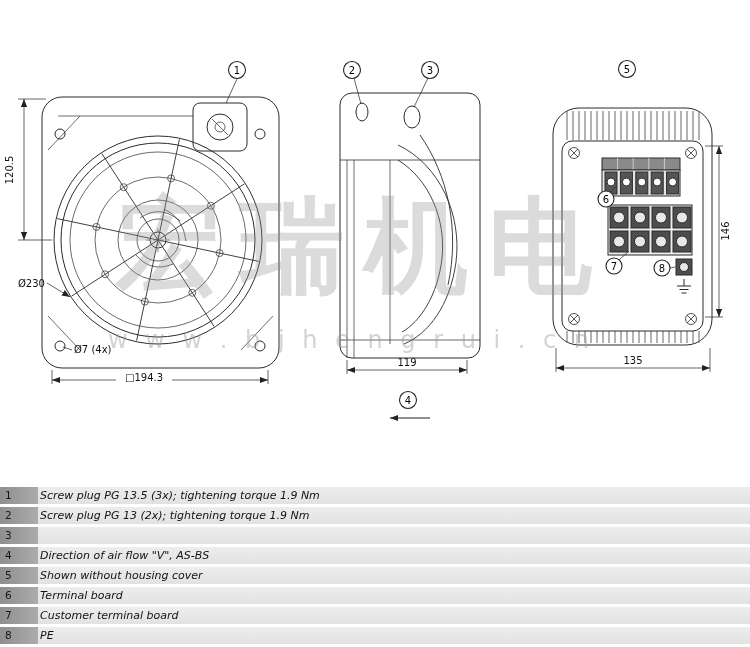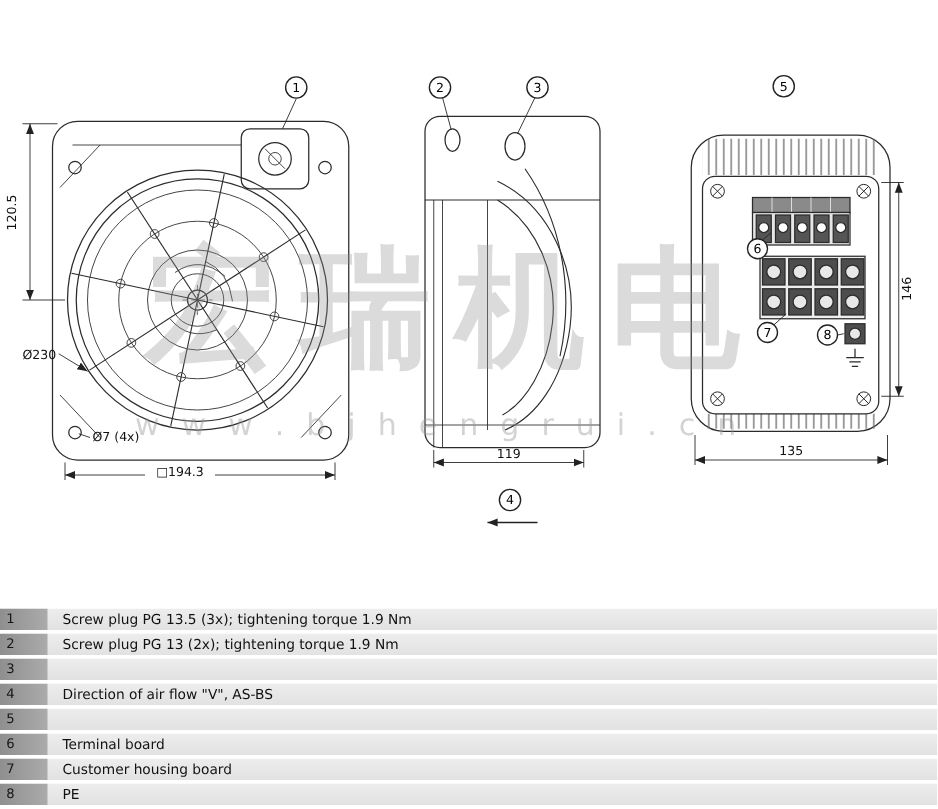--- a/index.html
+++ b/index.html
@@ -8,21 +8,21 @@
   .drawing-svg{position:absolute;left:0;top:0;}
   .watermark-cn{position:absolute;left:116px;top:178px;font-size:104px;font-weight:bold;
         letter-spacing:20px;color:rgba(145,145,145,0.33);white-space:nowrap;pointer-events:none;}
   .watermark-url{position:absolute;left:108px;top:326px;font-size:24px;font-weight:normal;
         letter-spacing:5px;color:rgba(150,150,150,0.42);white-space:nowrap;pointer-events:none;}
   .legend{position:absolute;left:0;top:487px;width:750px;display:flex;flex-direction:column;gap:3px;}
   .legend-row{display:flex;height:17px;line-height:17px;
         background:linear-gradient(#ededed,#e2e2e2);font-size:11px;color:#111;}
   .legend-num{width:38px;flex:0 0 38px;background:linear-gradient(90deg,#8f8f8f,#ababab);
         color:#161616;font-size:10.5px;padding-left:5px;box-sizing:border-box;}
-  .legend-text{padding-left:12px;}
+  .legend-text{padding-left:2px;font-style:italic;}
 </style>
 </head>
 <body>
 
 <div class="page">
 
   <svg class="drawing-svg" width="750" height="470" viewBox="0 0 750 470">
     <defs>
       <marker id="arw" viewBox="0 0 10 10" refX="9" refY="5" markerWidth="9" markerHeight="9" orient="auto-start-reverse" markerUnits="userSpaceOnUse">
         <path d="M0,1.5 L9,5 L0,8.5 z" fill="#222"></path>
@@ -256,28 +256,29 @@
     </div>
     <div class="legend-row">
       <div class="legend-num">3</div>
     </div>
     <div class="legend-row">
       <div class="legend-num">4</div>
       <div class="legend-text">Direction of air flow "V", AS-BS</div>
     </div>
     <div class="legend-row">
       <div class="legend-num">5</div>
+      <div class="legend-text">Shown without housing cover</div>
     </div>
     <div class="legend-row">
       <div class="legend-num">6</div>
       <div class="legend-text">Terminal board</div>
     </div>
     <div class="legend-row">
       <div class="legend-num">7</div>
-      <div class="legend-text">Customer housing board</div>
+      <div class="legend-text">Customer terminal board</div>
     </div>
     <div class="legend-row">
       <div class="legend-num">8</div>
       <div class="legend-text">PE</div>
     </div>
   </div>
 
 </div>
 
 </body></html>

